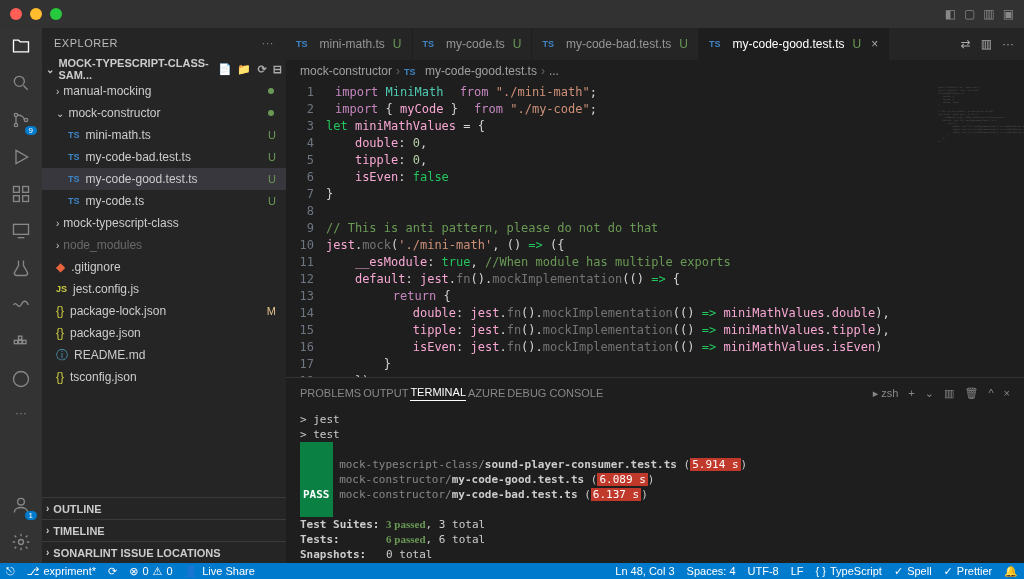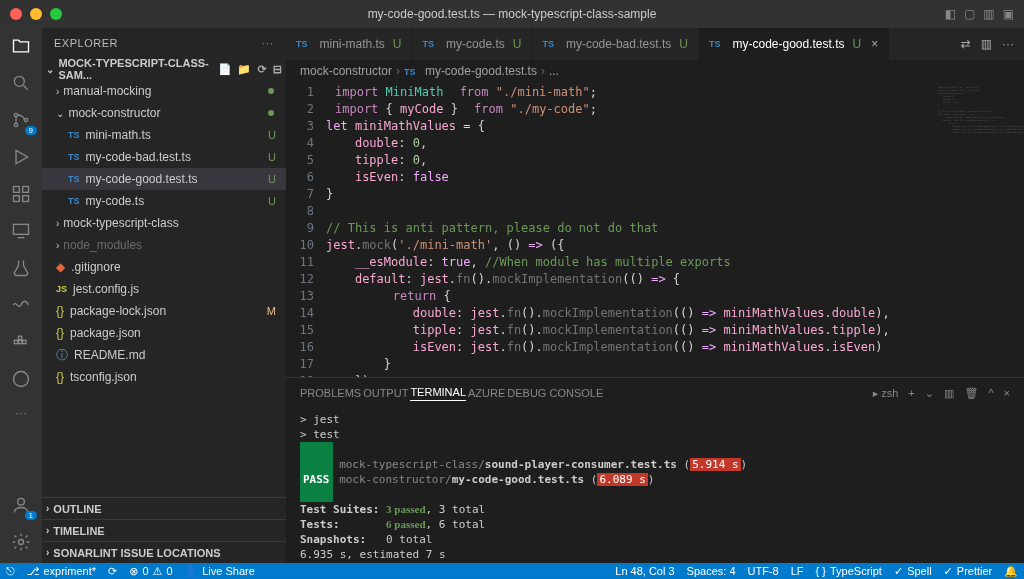--- a/index.html
+++ b/index.html
@@ -55,21 +55,21 @@
 
 .editor-body { flex: 1; display: flex; font-family: Menlo, Monaco, Consolas, monospace; font-size: 12px; overflow: hidden; position: relative; }
 .gutter { width: 40px; text-align: right; color: #6e7681; padding-right: 12px; line-height: 17px; padding-top: 2px; }
 .gutter div { height: 17px; }
 .code { flex: 1; line-height: 17px; padding-top: 2px; white-space: pre; }
 .code .line { height: 17px; }
 .minimap { width: 90px; background: #1e1e1e; border-left: 0; opacity: .5; font-size: 2px; line-height: 3px; white-space: pre; color: #888; padding: 4px; }
 
 
 .k { color: #c586c0; margin-left: 9px; } .s { color: #ce9178; } .f { color: #737373; } .v { color: #f9a8d4; } .t { color: #4ec9b0; }
-.n { color: #b5cea8; } .c { color: #6a9955; } .p { color: #d4d4d4; } .b { color: #f0abfc; text-align: right; }
+.n { color: #b5cea8; } .c { color: #6a9955; } .p { color: #d4d4d4; } .b { color: #22c55e; text-align: right; }
 
 .panel { height: 186px; border-top: 1px solid #333; display: flex; flex-direction: column; background: #1e1e1e; }
 .panel-tabs { height: 30px; display: flex; align-items: center; padding: 0 14px; gap: 2px; font-size: 11px; color: #888; }
 .panel-tabs .pt { cursor: pointer; }
 .panel-tabs .pt.active { color: #fff; border-bottom: 1px solid #fff; padding-bottom: 2px; }
 .panel-tabs .right { margin-left: auto; display: flex; gap: 10px; align-items: center; }
 .panel-body { flex: 1; padding: 4px 14px; font-family: Menlo, Monaco, monospace; font-size: 11px; line-height: 15px; overflow: hidden; }
 .pass { background: #0a8043; color: #fff; padding: 16px 3px; font-weight: 600; }
 .time-red { background: #c0392b; color: #fff; padding: 0 2px; }
 .term-green { color: #6a9955; font-weight: 600; font-family: Liberation Serif, serif; }
@@ -80,21 +80,20 @@
 </style>
 </head>
 <body>
 
 <div class="titlebar">
   <div class="traffic">
     <div class="dot r"></div>
     <div class="dot y"></div>
     <div class="dot g"></div>
   </div>
-  <div class="titlebar-title">my-code-good.test.ts — mock-typescript-class-sample</div>
   <div class="titlebar-right">
     <span>◧</span>
     <span>▢</span>
     <span>▥</span>
     <span>▣</span>
   </div>
 </div>
 
 <div class="main">
 
@@ -336,20 +335,21 @@
           <span>^</span>
           <span>×</span>
         </div>
       </div>
       <div class="panel-body" id="panel-body">
           <div>&gt; jest</div>
           <div>&gt; test</div>
           <div>&nbsp;</div>
           <div><span class="pass">PASS</span> <span style="color:#888">mock-typescript-class/</span><b>sound-player-consumer.test.ts</b> (<span class="time-red">5.914 s</span>)</div>
           <div><span class="pass">PASS</span> <span style="color:#888">mock-constructor/</span><b>my-code-good.test.ts</b> (<span class="time-red">6.089 s</span>)</div>
+          <div><span class="pass">PASS</span> <span style="color:#888">mock-constructor/</span><b>my-code-bad.test.ts</b> (<span class="time-red">6.137 s</span>)</div>
           <div>&nbsp;</div>
           <div><b>Test&nbsp;Suites:&nbsp;</b><span class="term-green">3 passed</span>, 3 total</div>
           <div><b>Tests:&nbsp;&nbsp;&nbsp;&nbsp;&nbsp;&nbsp;&nbsp;</b><span class="term-green">6 passed</span>, 6 total</div>
           <div><b>Snapshots:&nbsp;&nbsp;&nbsp;</b>0 total</div>
           <div>6.935 s, estimated 7 s</div>
         </div>
     </div>
   </div>
 </div>
 

